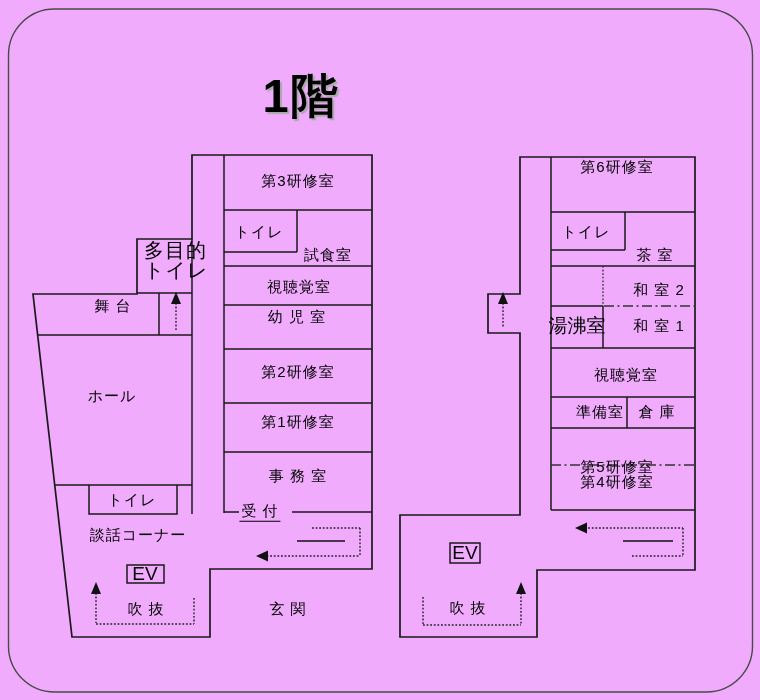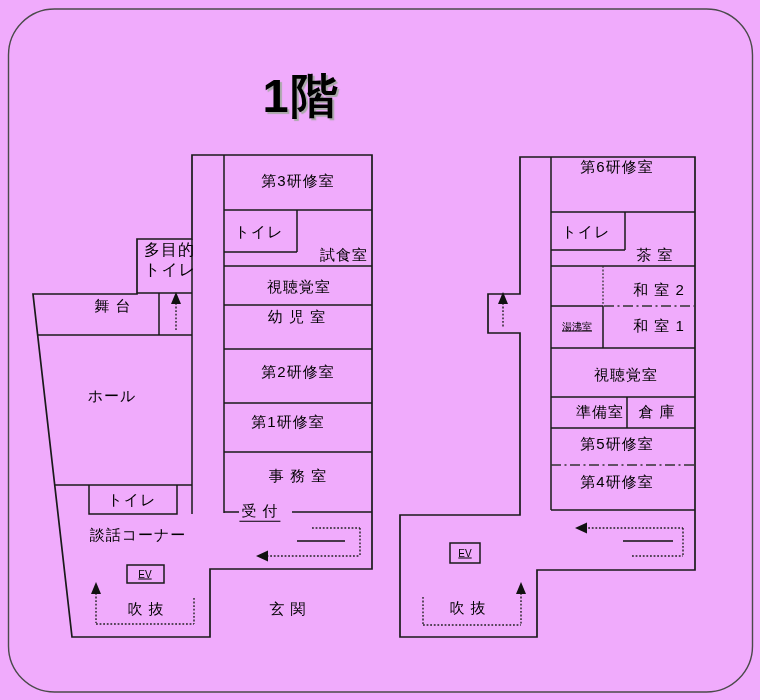--- a/index.html
+++ b/index.html
@@ -1,24 +1,24 @@
 <!DOCTYPE html>
 <html><head>
 <meta charset="utf-8">
 <style>
   html,body{margin:0;padding:0;background:#ffffff;}
   #stage{position:relative;width:760px;height:700px;background:#f0abfc;overflow:hidden;
          font-family:"Liberation Sans","DejaVu Sans",sans-serif;color:#000;}
   #plan-svg{position:absolute;left:0;top:0;}
   .lbl{position:absolute;transform:translate(-50%,-50%);font-size:15px;line-height:1.1;
        white-space:nowrap;color:#000;letter-spacing:1px;}
-  .lbl-sm{font-size:10px;letter-spacing:0;text-decoration:underline;}
+  .lbl-sm{font-size:19px;letter-spacing:0;}
   .floor-title{position:absolute;transform:translate(-50%,-50%);font-size:47px;font-weight:700;
        white-space:nowrap;letter-spacing:2px;text-shadow:2px 2px 1px #a9a9a9;}
-  .two-line{position:absolute;transform:none;font-size:16px;line-height:20px;letter-spacing:1px;
+  .two-line{position:absolute;transform:none;font-size:20px;line-height:20px;letter-spacing:1px;
        white-space:nowrap;}
   .underline{border-bottom:1.6px solid #000;padding:0 2px 1px 2px;}
 </style>
 </head>
 <body>
 
 <div id="stage">
 
   <svg id="plan-svg" width="760" height="700" viewBox="0 0 760 700">
 
@@ -101,25 +101,25 @@
       <path d="M581,528 H683 M683,528 V556 M632,556 H683" fill="none" stroke="#222" stroke-width="1.4" stroke-dasharray="1.8,1.8"></path>
       <polygon points="575,528 587,522.5 587,533.5" fill="#111"></polygon>
       <path d="M623,541 H673" fill="none" stroke="#111" stroke-width="1.6"></path>
     </g>
   </svg>
 
   <div class="floor-title" style="left:301px;top:96px">1階</div>
 
   <div class="lbl" style="left:298px;top:181px">第3研修室</div>
   <div class="lbl" style="left:259px;top:232px">トイレ</div>
-  <div class="lbl" style="left:344px;top:255px">試食室</div>
+  <div class="lbl" style="left:328px;top:255px">試食室</div>
   <div class="lbl" style="left:299px;top:287px">視聴覚室</div>
   <div class="lbl" style="left:297px;top:317px">幼 児 室</div>
   <div class="lbl" style="left:298px;top:372px">第2研修室</div>
-  <div class="lbl" style="left:288px;top:422px">第1研修室</div>
+  <div class="lbl" style="left:298px;top:422px">第1研修室</div>
   <div class="lbl" style="left:298px;top:476px">事 務 室</div>
   <div class="lbl underline" style="left:260px;top:512px">受 付</div>
   <div class="two-line" style="left:144px;top:240px">
     <div>多目的</div>
     <div>トイレ</div>
   </div>
   <div class="lbl" style="left:113px;top:306px">舞 台</div>
   <div class="lbl" style="left:112px;top:396px">ホール</div>
   <div class="lbl" style="left:132px;top:500px">トイレ</div>
   <div class="lbl" style="left:138px;top:535px">談話コーナー</div>
@@ -129,18 +129,18 @@
 
   <div class="lbl" style="left:617px;top:167px">第6研修室</div>
   <div class="lbl" style="left:586px;top:232px">トイレ</div>
   <div class="lbl" style="left:655px;top:255px">茶 室</div>
   <div class="lbl" style="left:659px;top:290px">和 室 2</div>
   <div class="lbl lbl-sm" style="left:577px;top:326px">湯沸室</div>
   <div class="lbl" style="left:659px;top:326px">和 室 1</div>
   <div class="lbl" style="left:626px;top:375px">視聴覚室</div>
   <div class="lbl" style="left:600px;top:412px">準備室</div>
   <div class="lbl" style="left:657px;top:412px">倉 庫</div>
-  <div class="lbl" style="left:617px;top:444px">第5研修室</div>
+  <div class="lbl" style="left:617px;top:467px">第5研修室</div>
   <div class="lbl" style="left:617px;top:482px">第4研修室</div>
   <div class="lbl lbl-sm" style="left:465px;top:553px">EV</div>
   <div class="lbl" style="left:468px;top:608px">吹 抜</div>
 
 </div>
 
 </body></html>

